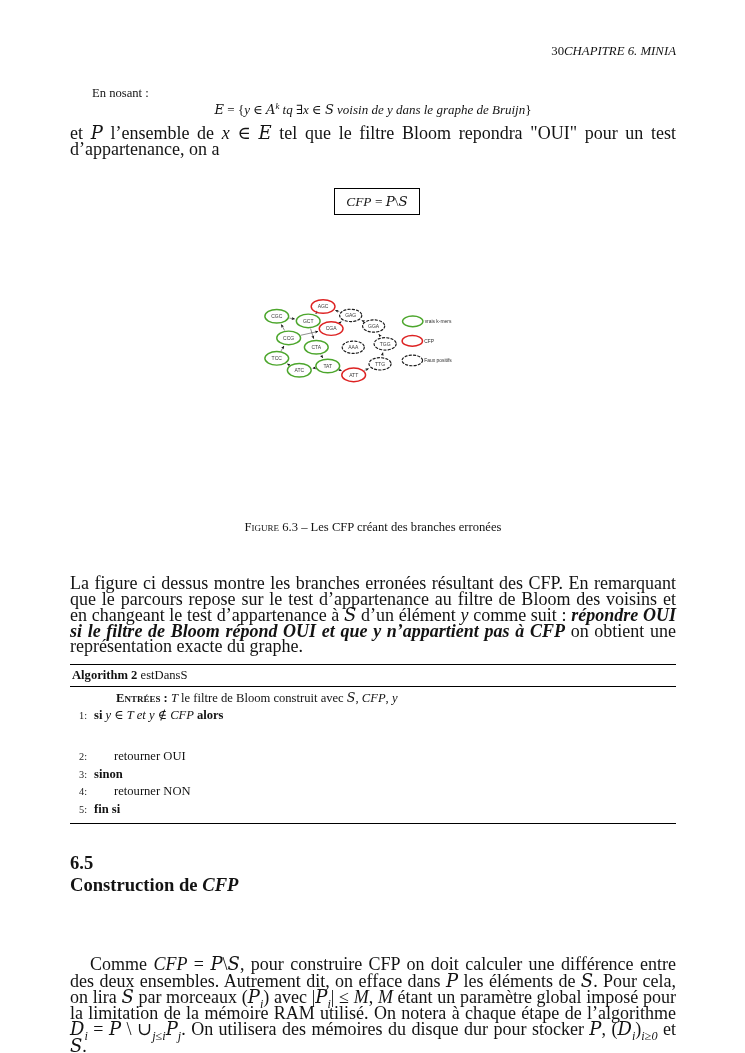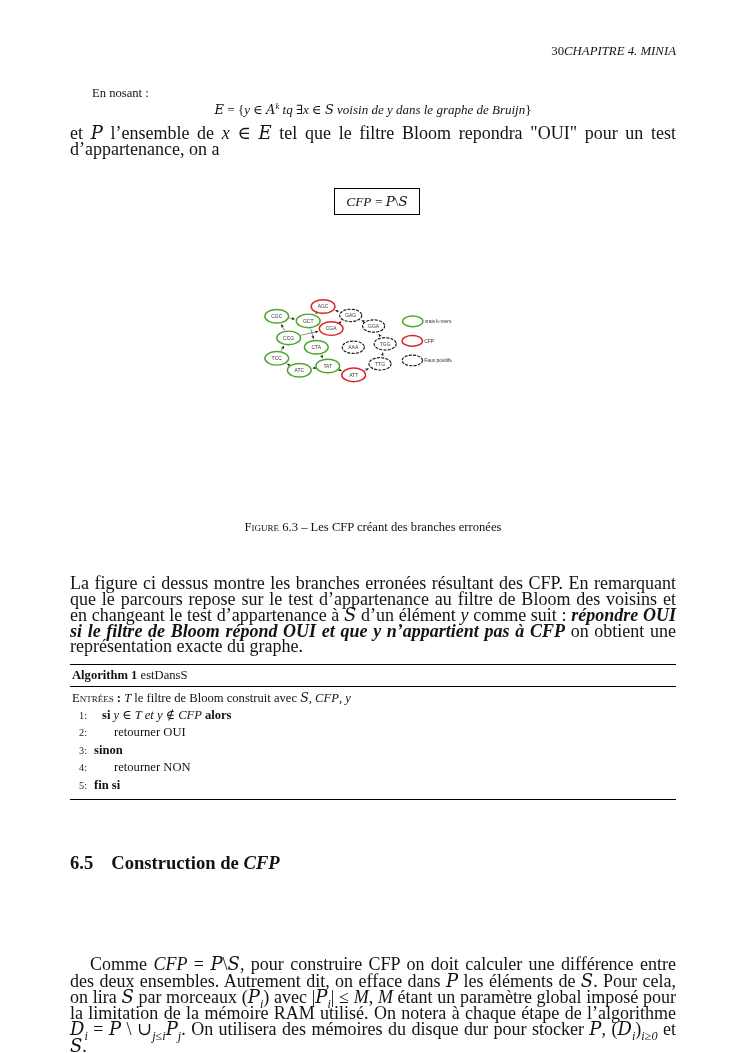--- a/index.html
+++ b/index.html
@@ -13,21 +13,21 @@
   .para{font-size:18px;line-height:15.6px;text-align:justify;}
   .center{text-align:center;}
 
   
   .seg-n{}
   .seg-i{font-style:italic;}
   .seg-cal{font-style:italic;font-family:"DejaVu Serif","DejaVu Sans",serif;}
   .seg-b{font-weight:bold;}
   .seg-bi{font-weight:bold;font-style:italic;margin-top:47px;}
   .seg-sc{font-variant:small-caps;}
-  .seg-scb{font-variant:small-caps;font-weight:normal;}
+  .seg-scb{font-variant:small-caps;font-weight:bold;margin-left:44px;}
   .seg-m{font-style:normal;}
   .seg-sup{vertical-align:super;font-size:68%;font-style:italic;line-height:0;}
   .seg-sub{vertical-align:sub;font-size:68%;font-style:italic;line-height:0;}
 
   .page-header{top:44px;display:flex;justify-content:flex-end;font-size:12.8px;}
   .hdr-right{font-style:italic;}
 
   .lead-line{top:86px;left:92px;font-size:12.6px;}
   .equation{top:102px;left:70px;width:606px;font-size:13px;}
   .after-eq{top:125px;}
@@ -39,31 +39,31 @@
 
   .para1{top:576px;}
 
   .alg{top:664px;border-top:1.6px solid #000;border-bottom:1.6px solid #000;font-size:12.6px;}
   .alg-header{padding:3px 0 3px 2px;border-bottom:1px solid #000;}
   .alg-inputs{padding:3px 0 1px 2px;line-height:16px;}
   .alg-lines{padding:0 0 5px 0;}
   .alg-line{display:flex;align-items:baseline;line-height:16.4px;}
   .alg-num{width:17px;text-align:right;font-size:10.3px;color:#222;margin-right:7px;flex:none;}
 
-  .section-heading{top:852px;font-weight:bold;font-size:18.6px;display:flex;gap:18px;}
+  .section-heading{top:852px;font-weight:bold;font-size:18.6px;display:flex;flex-direction:column;}
   .section-heading .seg-i{font-weight:bold;}
 
   .para2{top:956px;text-indent:20px;}
 </style>
 </head>
 <body>
 
 <div class="abs textcol page-header">
   <span>30</span>
-  <span class="hdr-right">CHAPITRE 4.  MINIA</span>
+  <span class="hdr-right">CHAPITRE 6.  MINIA</span>
 </div>
 
 <div class="abs lead-line">En nosant :</div>
 <div class="abs equation center"><span class="seg-cal">E</span><span class="seg-m"> = {</span><span class="seg-i">y</span><span class="seg-m"> ∈ </span><span class="seg-cal">A</span><span class="seg-sup">k</span><span class="seg-i"> tq </span><span class="seg-m">∃</span><span class="seg-i">x</span><span class="seg-m"> ∈ </span><span class="seg-cal">S</span><span class="seg-i"> voisin de y dans le graphe de Bruijn</span><span class="seg-m">}</span></div>
 <div class="abs textcol para after-eq"><span class="seg-n">et </span><span class="seg-cal">P</span><span class="seg-n"> l’ensemble de </span><span class="seg-i">x</span><span class="seg-m"> ∈ </span><span class="seg-cal">E</span><span class="seg-n"> tel que le filtre Bloom repondra "OUI" pour un test d’appartenance, on a</span></div>
 
 <div class="abs boxwrap">
   <span class="formula-box"><span class="seg-i">CFP</span><span class="seg-m"> = </span><span class="seg-cal">P</span><span class="seg-m">\</span><span class="seg-cal">S</span></span>
 </div>
 
@@ -167,30 +167,30 @@
         <text x="522" y="453" font-family="&quot;Liberation Sans&quot;,&quot;DejaVu Sans&quot;,sans-serif" font-size="11.6" fill="#2e2e2e">Faux positifs</text>
       </g>
     </g>
 </svg>
 
 <div class="abs fig-caption center"><span class="seg-sc">Figure</span><span class="seg-n"> 6.3 – Les CFP créant des branches erronées</span></div>
 
 <div class="abs textcol para para1"><span class="seg-n">La figure ci dessus montre les branches erronées résultant des CFP. En remarquant que le parcours repose sur le test d’appartenance au filtre de Bloom des voisins et en changeant le test d’appartenance à </span><span class="seg-cal">S</span><span class="seg-n"> d’un élément </span><span class="seg-i">y</span><span class="seg-n"> comme suit : </span><span class="seg-bi">répondre OUI si le filtre de Bloom répond OUI et que y n’appartient pas à CFP</span><span class="seg-n">  on obtient une représentation exacte du graphe.</span></div>
 
 <div class="abs textcol alg">
-  <div class="alg-header"><span class="seg-b">Algorithm 1</span><span class="seg-n"> estDansS</span></div>
+  <div class="alg-header"><span class="seg-b">Algorithm 2</span><span class="seg-n"> estDansS</span></div>
   <div class="alg-inputs"><span class="seg-scb">Entrées</span><span class="seg-b"> : </span><span class="seg-i">T</span><span class="seg-n"> le filtre de Bloom construit avec </span><span class="seg-cal">S</span><span class="seg-n">, </span><span class="seg-i">CFP</span><span class="seg-n">, </span><span class="seg-i">y</span></div>
   <div class="alg-lines" id="alg-lines">
       <div class="alg-line">
         <span class="alg-num">1:</span>
-        <span style="padding-left: 0px; margin-left: 8px;"><span class="seg-b">si </span><span class="seg-i">y</span><span class="seg-m"> ∈ </span><span class="seg-i">T et y</span><span class="seg-m"> ∉ </span><span class="seg-i">CFP </span><span class="seg-b">alors</span></span>
+        <span style="padding-left: 0px;"><span class="seg-b">si </span><span class="seg-i">y</span><span class="seg-m"> ∈ </span><span class="seg-i">T et y</span><span class="seg-m"> ∉ </span><span class="seg-i">CFP </span><span class="seg-b">alors</span></span>
       </div>
       <div class="alg-line">
         <span class="alg-num">2:</span>
-        <span style="padding-left: 20px;"><span class="seg-n">retourner OUI</span></span>
+        <span style="padding-left: 20px; margin-top: 24px;"><span class="seg-n">retourner OUI</span></span>
       </div>
       <div class="alg-line">
         <span class="alg-num">3:</span>
         <span style="padding-left: 0px;"><span class="seg-b">sinon</span></span>
       </div>
       <div class="alg-line">
         <span class="alg-num">4:</span>
         <span style="padding-left: 20px;"><span class="seg-n">retourner NON</span></span>
       </div>
       <div class="alg-line">

